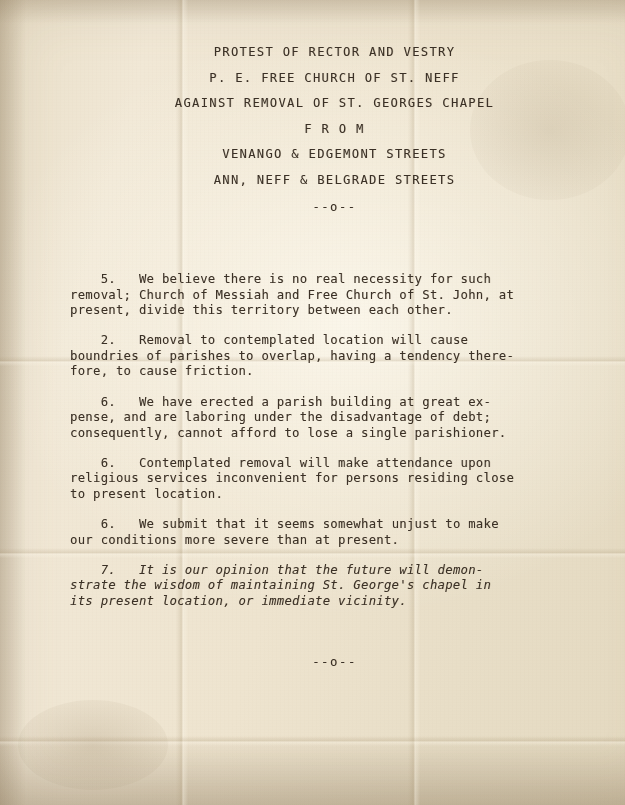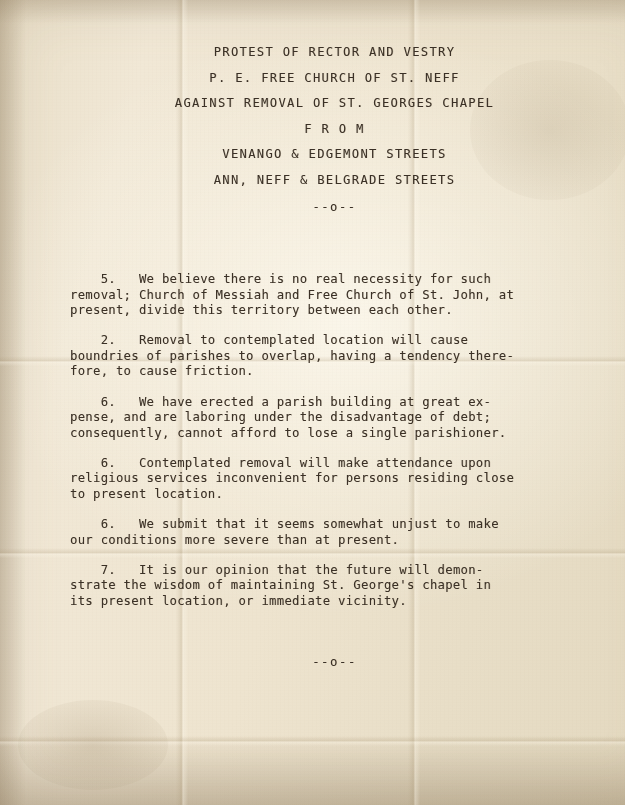--- a/index.html
+++ b/index.html
@@ -115,21 +115,21 @@
     position: absolute;
     left: 70px;
     width: 486px;
     top: 272px;
   }
   .para {
     white-space: pre-wrap;
     margin-bottom: 14.5px;
     letter-spacing: 0.32px;
   }
-  .para:last-child { margin-bottom: 0; }
+  .para:last-child { margin-bottom: 0; font-style: italic; }
 
   .footer-mark {
     position: absolute;
     left: 0; right: 0;
     top: 655px;
     text-align: center;
     letter-spacing: 1.6px;
   }
 
   .grain {

